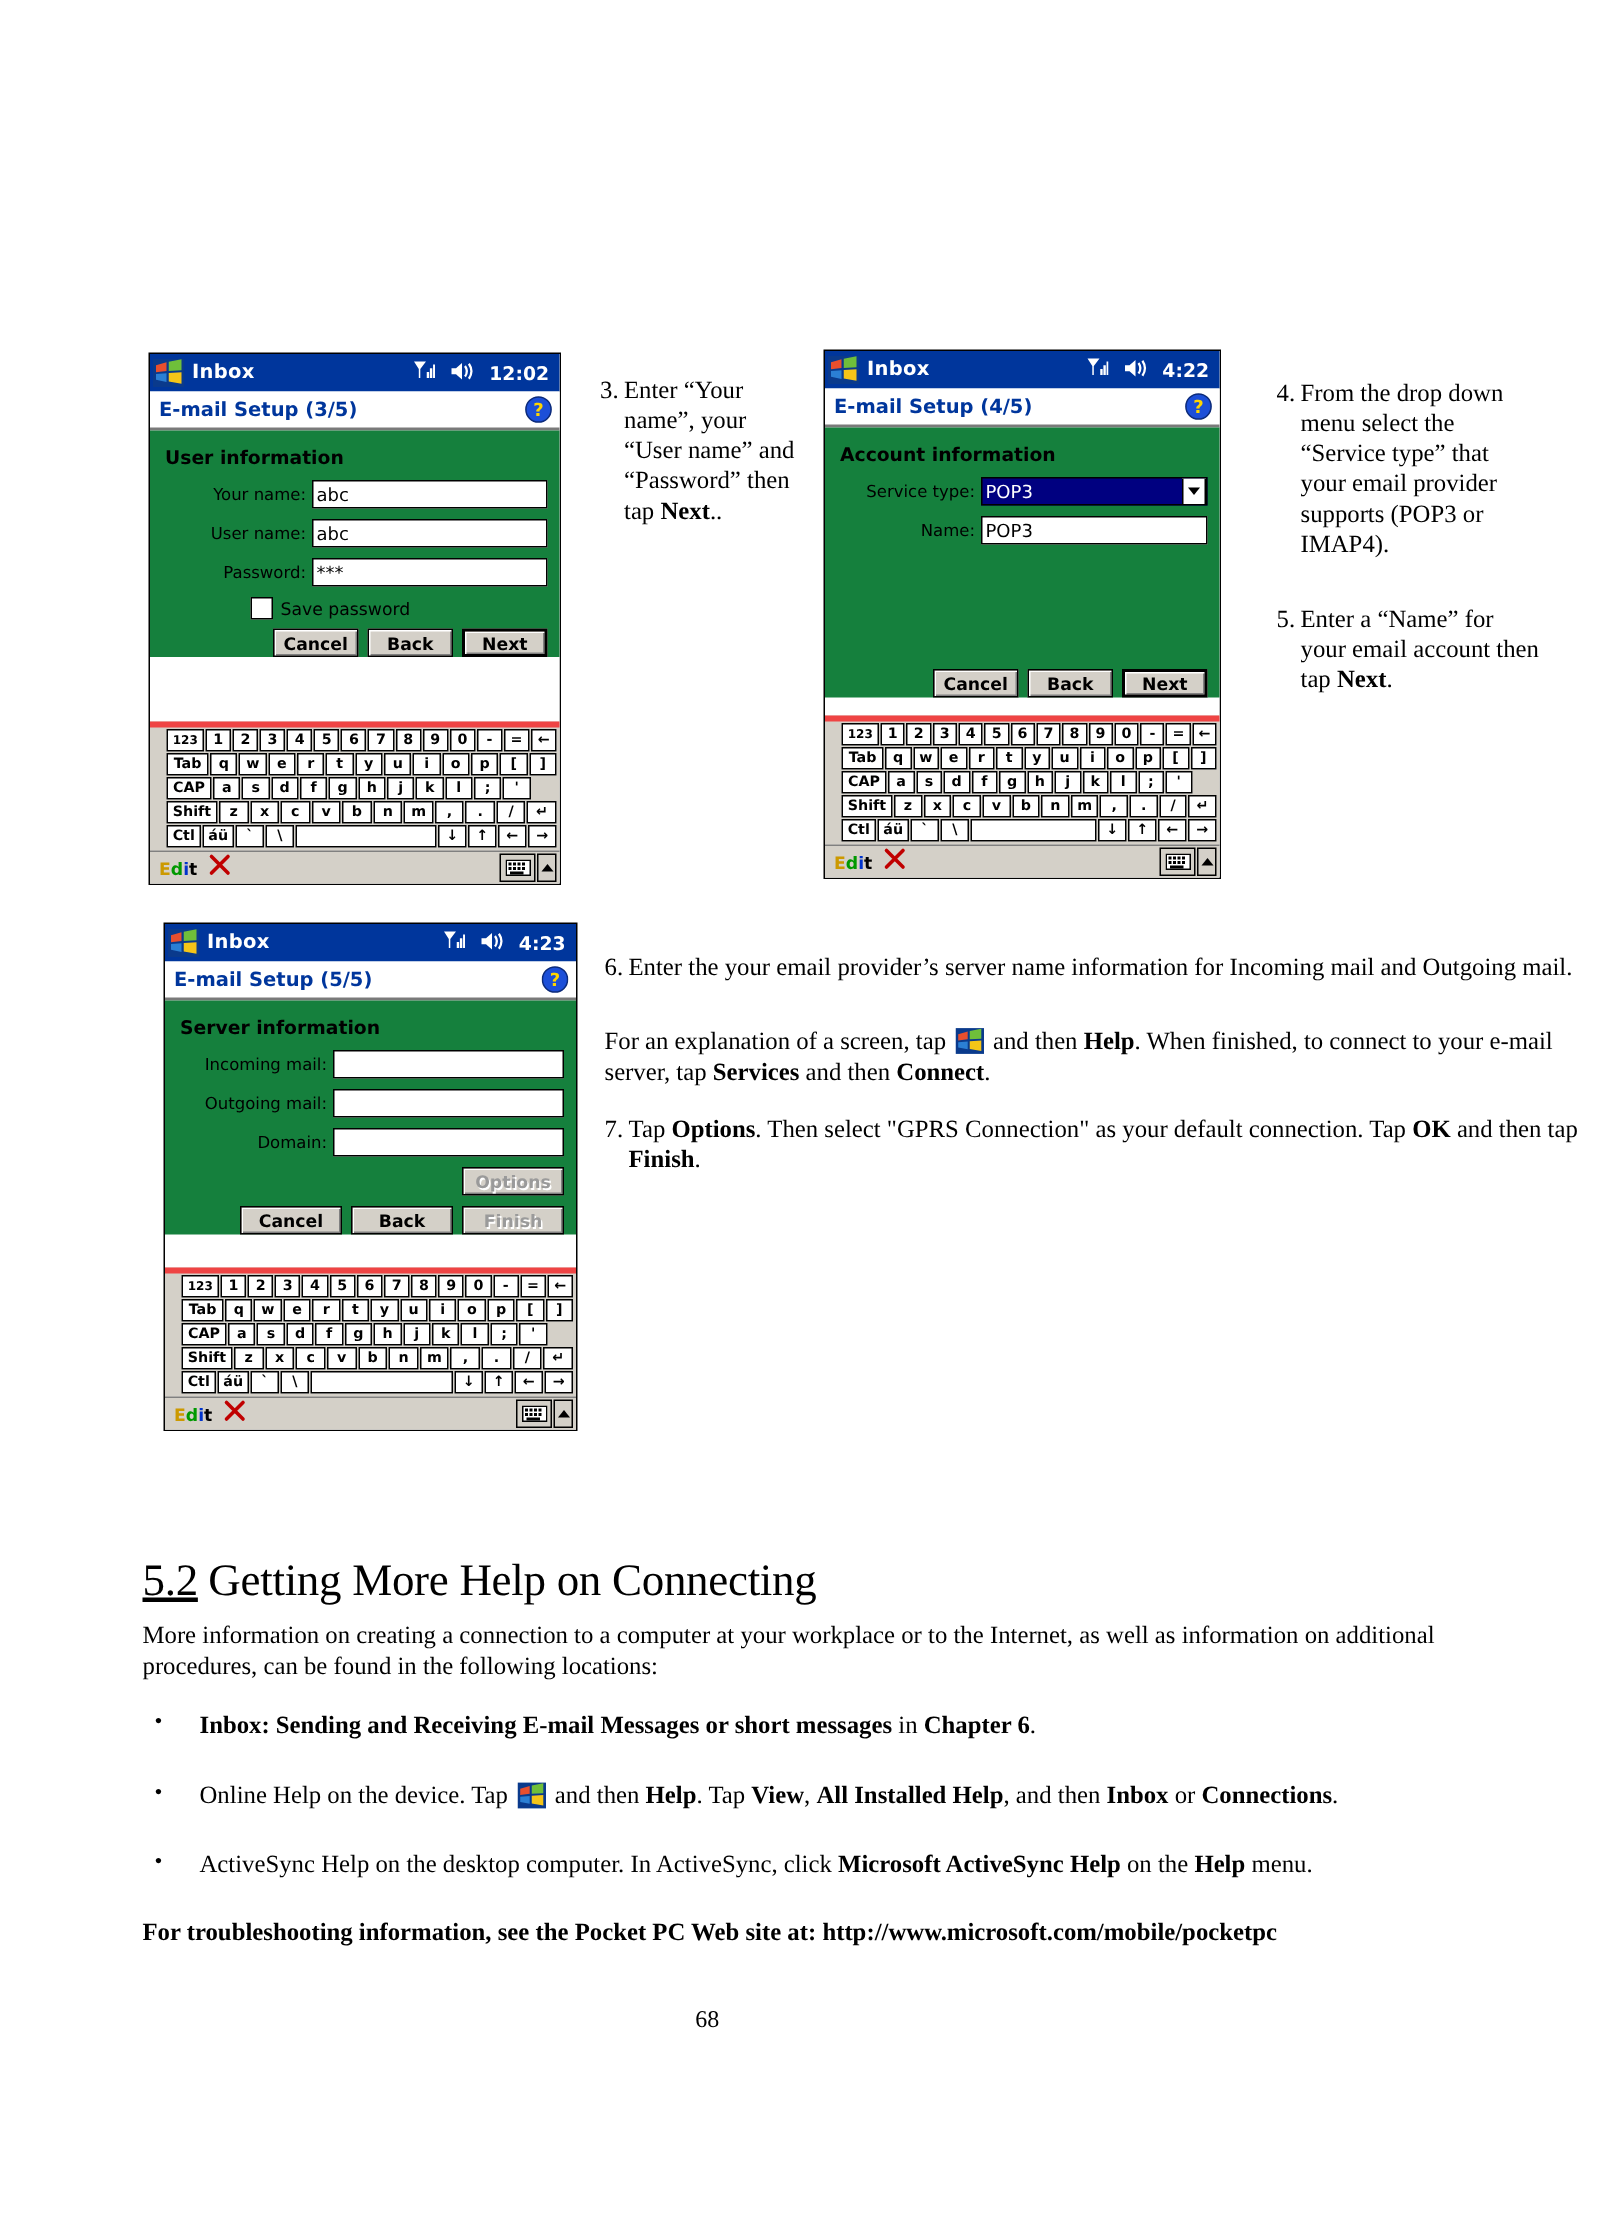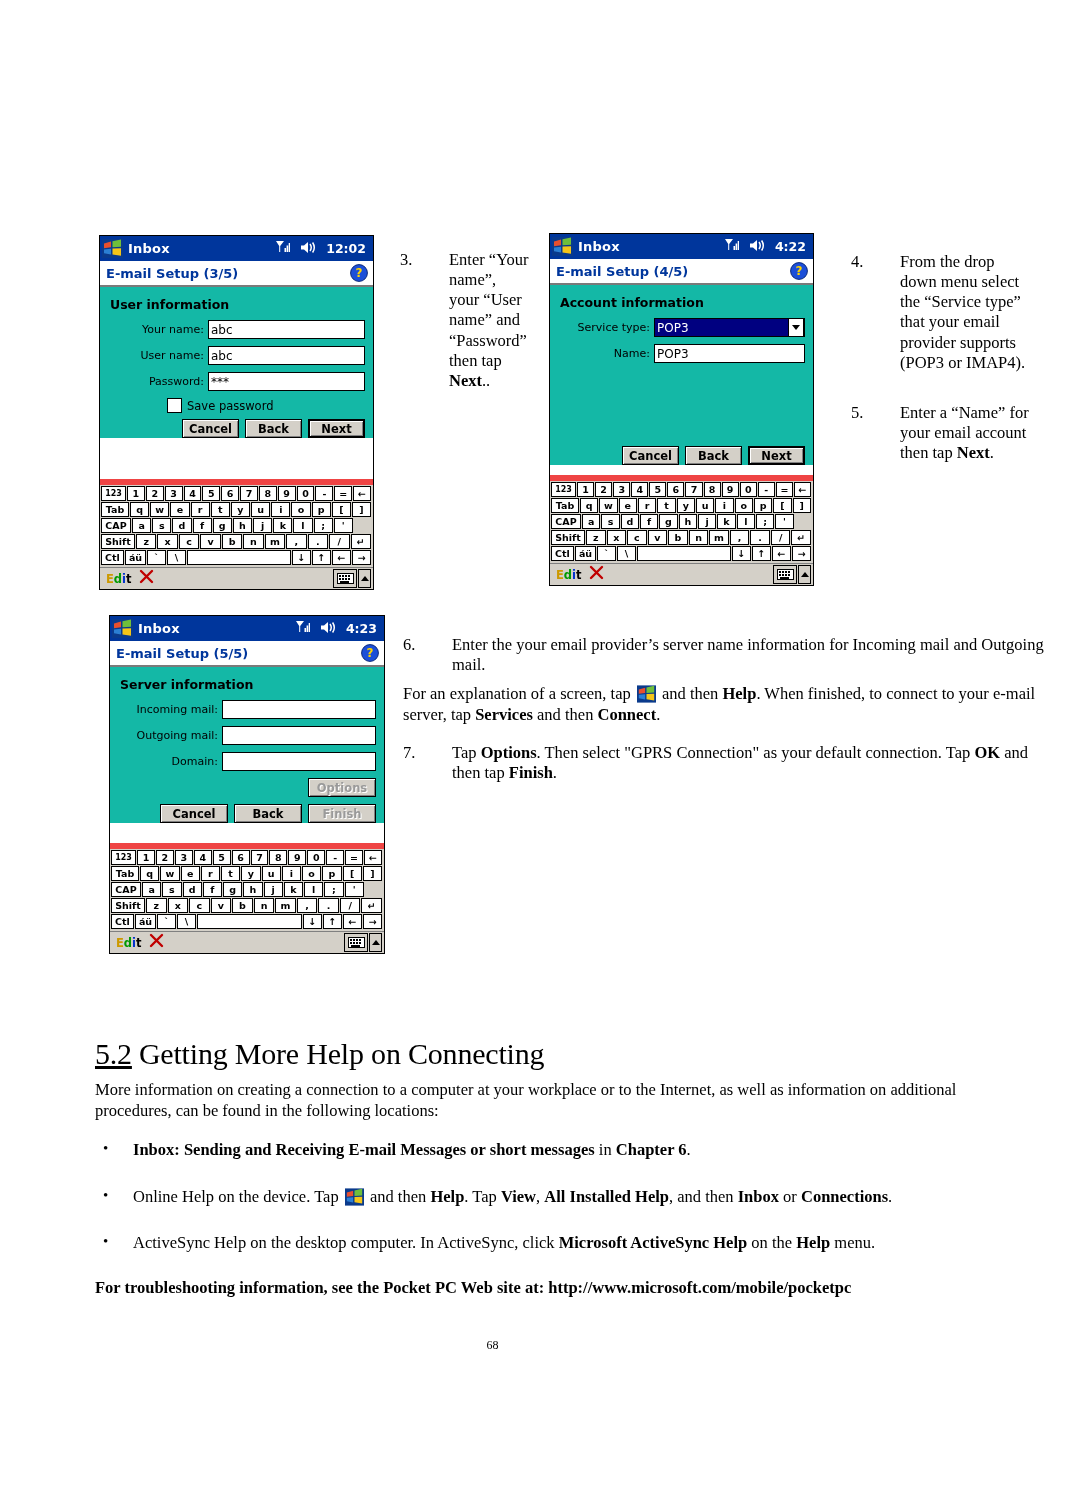--- a/index.html
+++ b/index.html
@@ -42,21 +42,21 @@
   .tb-clock { color:#fff; font-size:12.5px; font-weight:bold; font-family:"DejaVu Sans", sans-serif; }
 
   .subbar {
     height:26px; border-bottom:2px solid #7a7a7a;
     display:flex; align-items:center; padding:0 5px 0 6px; box-sizing:border-box;
     background:#fff;
   }
   .subbar-title { color:#00369c; font-weight:bold; font-size:13px; }
   .help-icon { margin-left:auto; width:18px; height:18px; flex:none; }
 
-  .formarea { padding:8px 8px 0 8px; background:#14b8a6; position:relative; }
+  .formarea { padding:8px 8px 0 8px; background:#15803d; position:relative; }
   .grouplabel { font-weight:bold; font-size:12.5px; color:#000; margin:2px 0 8px 2px; }
 
   .field-row { display:flex; align-items:center; margin-bottom:7px; }
   .field-label {
     font-size:11px; color:#000; text-align:right; padding-right:4px;
     flex:none; white-space:nowrap;
   }
   .field-input {
     flex:1; height:19px; border:1px solid #000; background:#fff;
     font-size:12px; display:flex; align-items:center; padding:0 2px; box-sizing:border-box;
@@ -83,22 +83,22 @@
     border:1px solid #000;
     box-shadow: inset 1px 1px 0 #fff, inset -1px -1px 0 #808080;
     font-size:11.5px; font-weight:bold; display:flex; align-items:center; justify-content:center;
     color:#000; box-sizing:border-box; font-family:"DejaVu Sans", sans-serif;
   }
   .btn.default { border:2px solid #000; }
   .btn.disabled { color:#9a9a9a; text-shadow:1px 1px 0 #fff; }
   .btn.wide { min-width:68px; }
 
   
-  .kbd { position:absolute; left:0; right:0; bottom:22px; background:#d4d0c8; border-top:6px solid #ef4444;
-         padding:1px 1px 1px 1px; box-sizing:border-box; }
+  .kbd { position:absolute; left:0; right:0; bottom:22px; background:#d4d0c8; border-top:4px solid #ef4444;
+         padding:1px 1px 1px 11px; box-sizing:border-box; }
   .kbd-row { display:flex; }
   .key {
     border:1px solid #000; background:#fff; margin:0 1px 1px 0;
     height:15px; font-size:9.5px; font-weight:bold; color:#000;
     display:flex; align-items:center; justify-content:center; box-sizing:border-box;
     font-family:"DejaVu Sans", sans-serif; flex:1 1 0; min-width:0; line-height:1;
   }
   .key.w123 { flex:0 0 25px; font-size:8px; }
   .key.wtab { flex:0 0 28px; }
   .key.wcap { flex:0 0 30px; }
@@ -121,40 +121,40 @@
   .kbd-icon-box {
     width:22px; height:17px; border:1px solid #000; background:#d4d0c8;
     display:flex; align-items:center; justify-content:center;
   }
   .up-box { width:11px; height:17px; border:1px solid #000; background:#d4d0c8; display:flex; align-items:center; justify-content:center; }
   .up-box i { border-left:4px solid transparent; border-right:4px solid transparent; border-bottom:5px solid #000; display:block; }
 
   
   .instr { position:absolute; font-size:16.5px; line-height:1.22; font-family:"Liberation Serif", serif; }
   .instr .num { position:absolute; left:0; top:0; }
-  .instr .txt { display:block; margin-left:49px; }
+  .instr .txt { display:block; margin-left:16px; }
   b { font-weight:bold; }
 
   
   .doc { position:absolute; font-size:16.5px; line-height:1.26; font-family:"Liberation Serif", serif; }
 
   .h2 {
     position:absolute; font-size:30px; font-family:"Liberation Serif", serif;
     font-weight:normal; letter-spacing:-.2px;
   }
   .h2 .secnum { margin-right:7px;text-decoration:underline; }
 
   .bullet-list { position:absolute; }
   .bullet-item { position:relative; font-size:16.5px; line-height:1.25; margin-bottom:26px; }
   .bullet-item .dot { position:absolute; left:8px; top:-1px; font-size:15px; }
   .bullet-item .btxt { display:block; margin-left:38px; }
 
   .inline-win { display:inline-block; vertical-align:-4px; width:19px; height:18px; margin:0 2px; }
 
-  .pagenum { position:absolute; width:100%; text-align:center; font-size:12px;padding-left:21px; }
+  .pagenum { position:absolute; width:100%; text-align:center; font-size:16px; }
 
   .signal-ico, .spk-ico { display:block; }
 </style>
 </head>
 <body>
 
 <div class="page">
 
   <div class="pda" style="left:99px; top:235px; width:275px; height:355px;">
     <div class="pda-inner">

